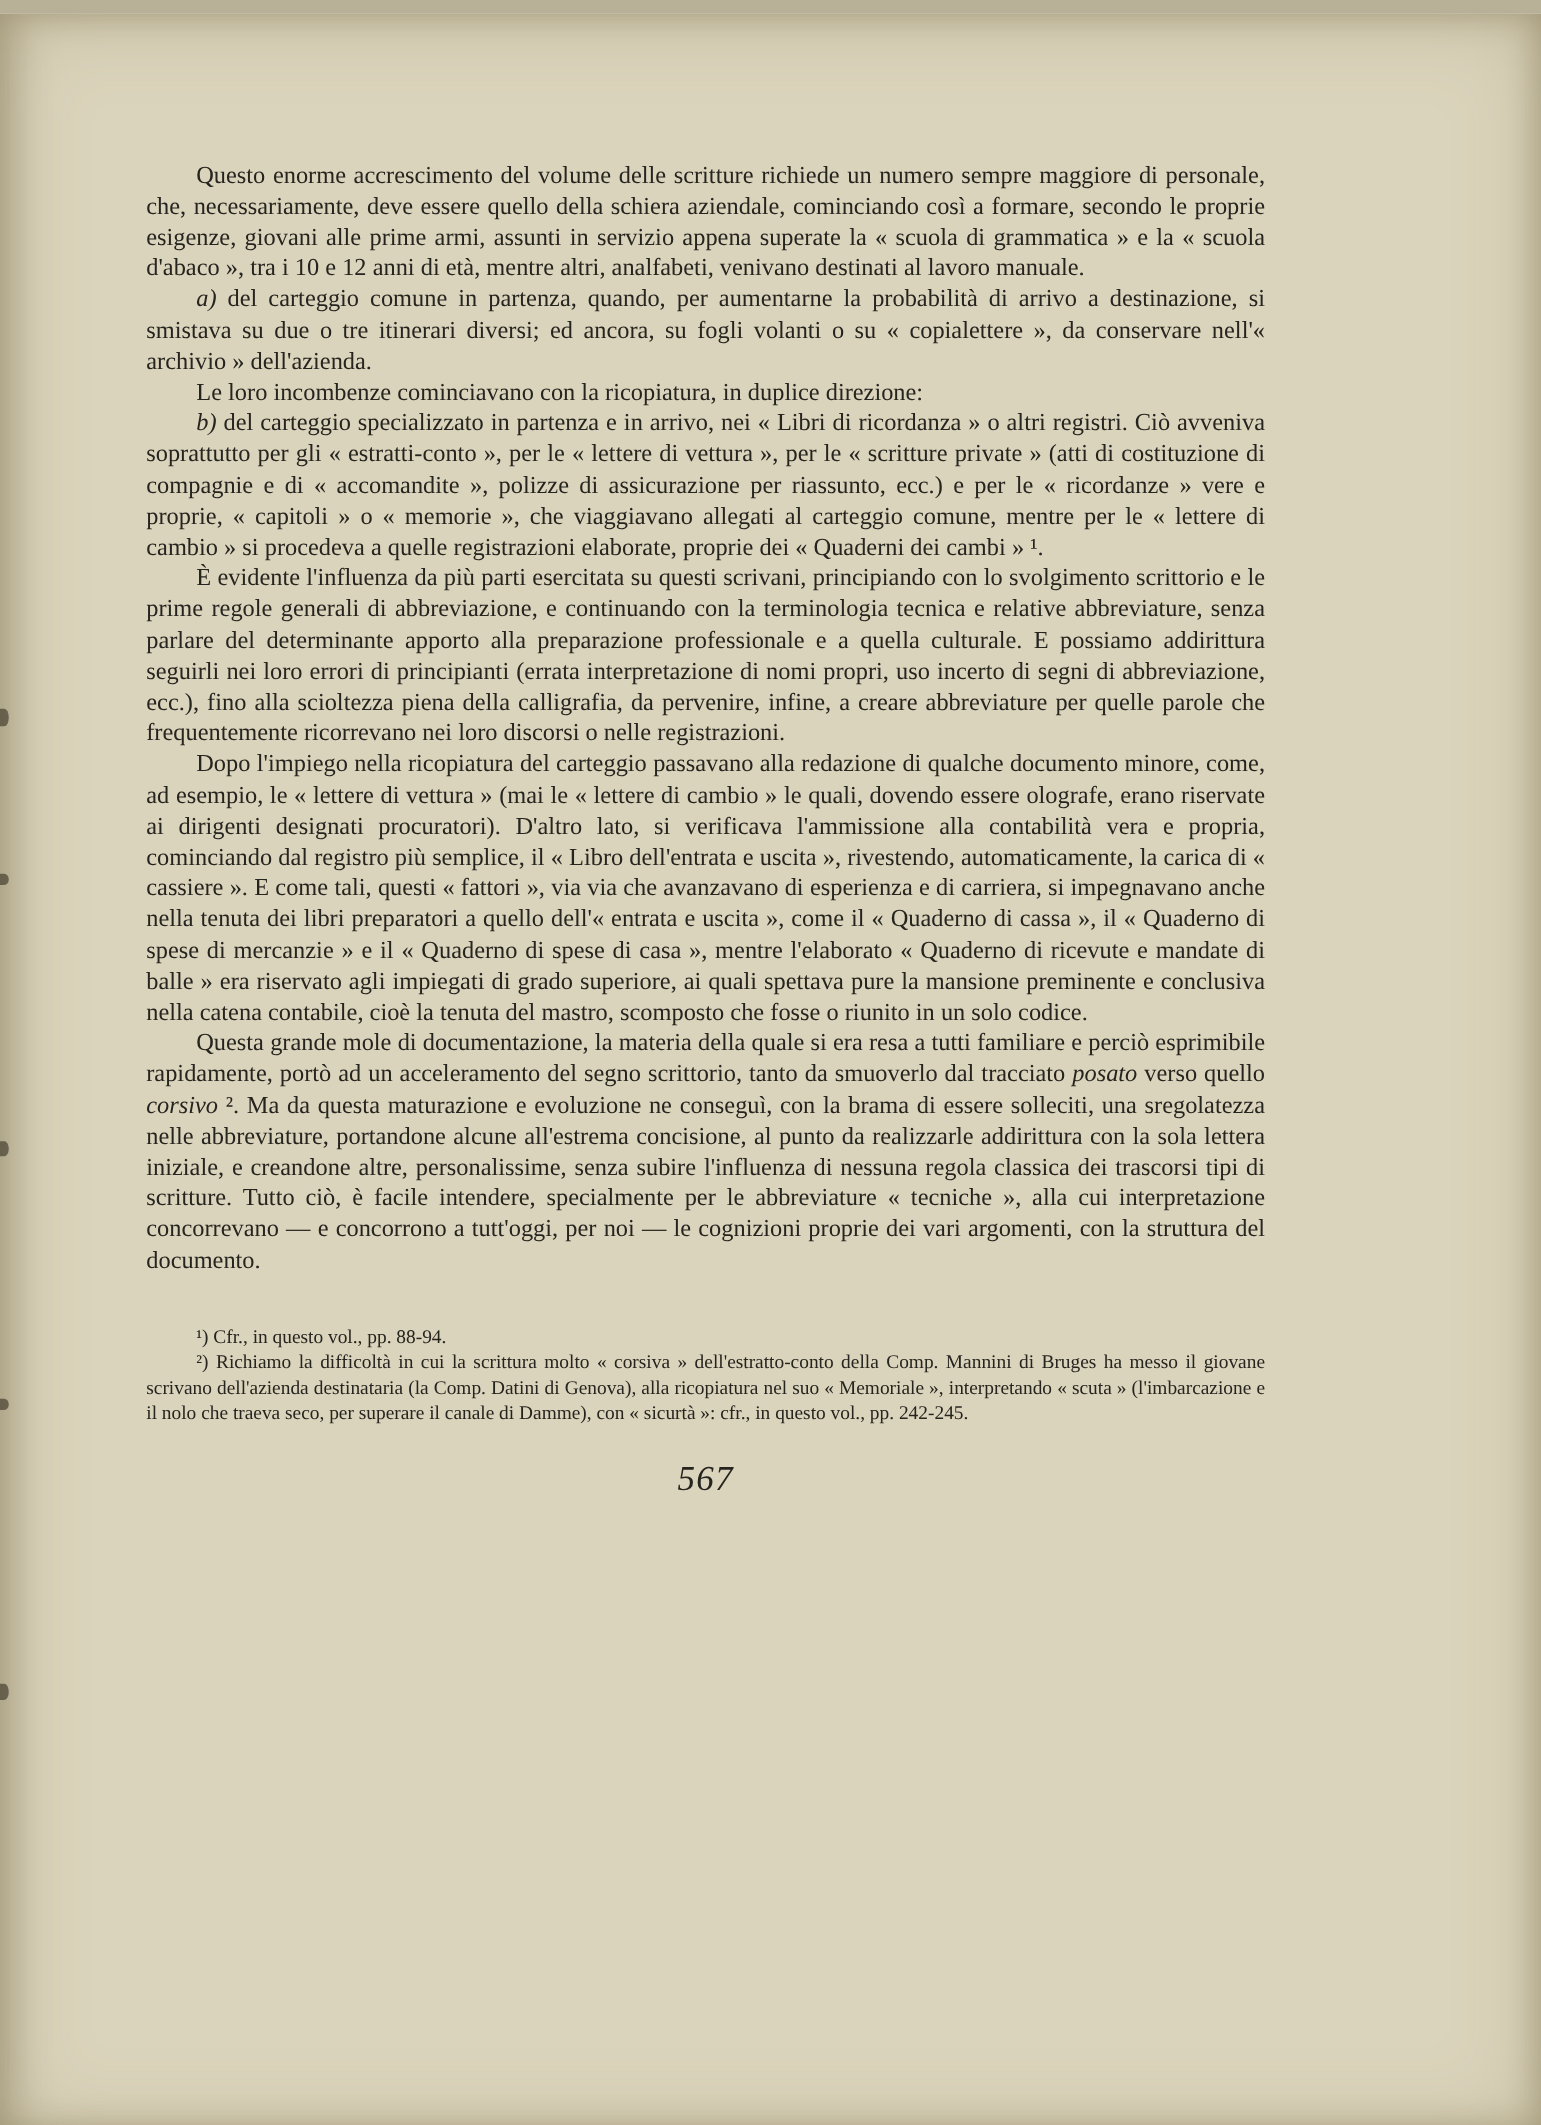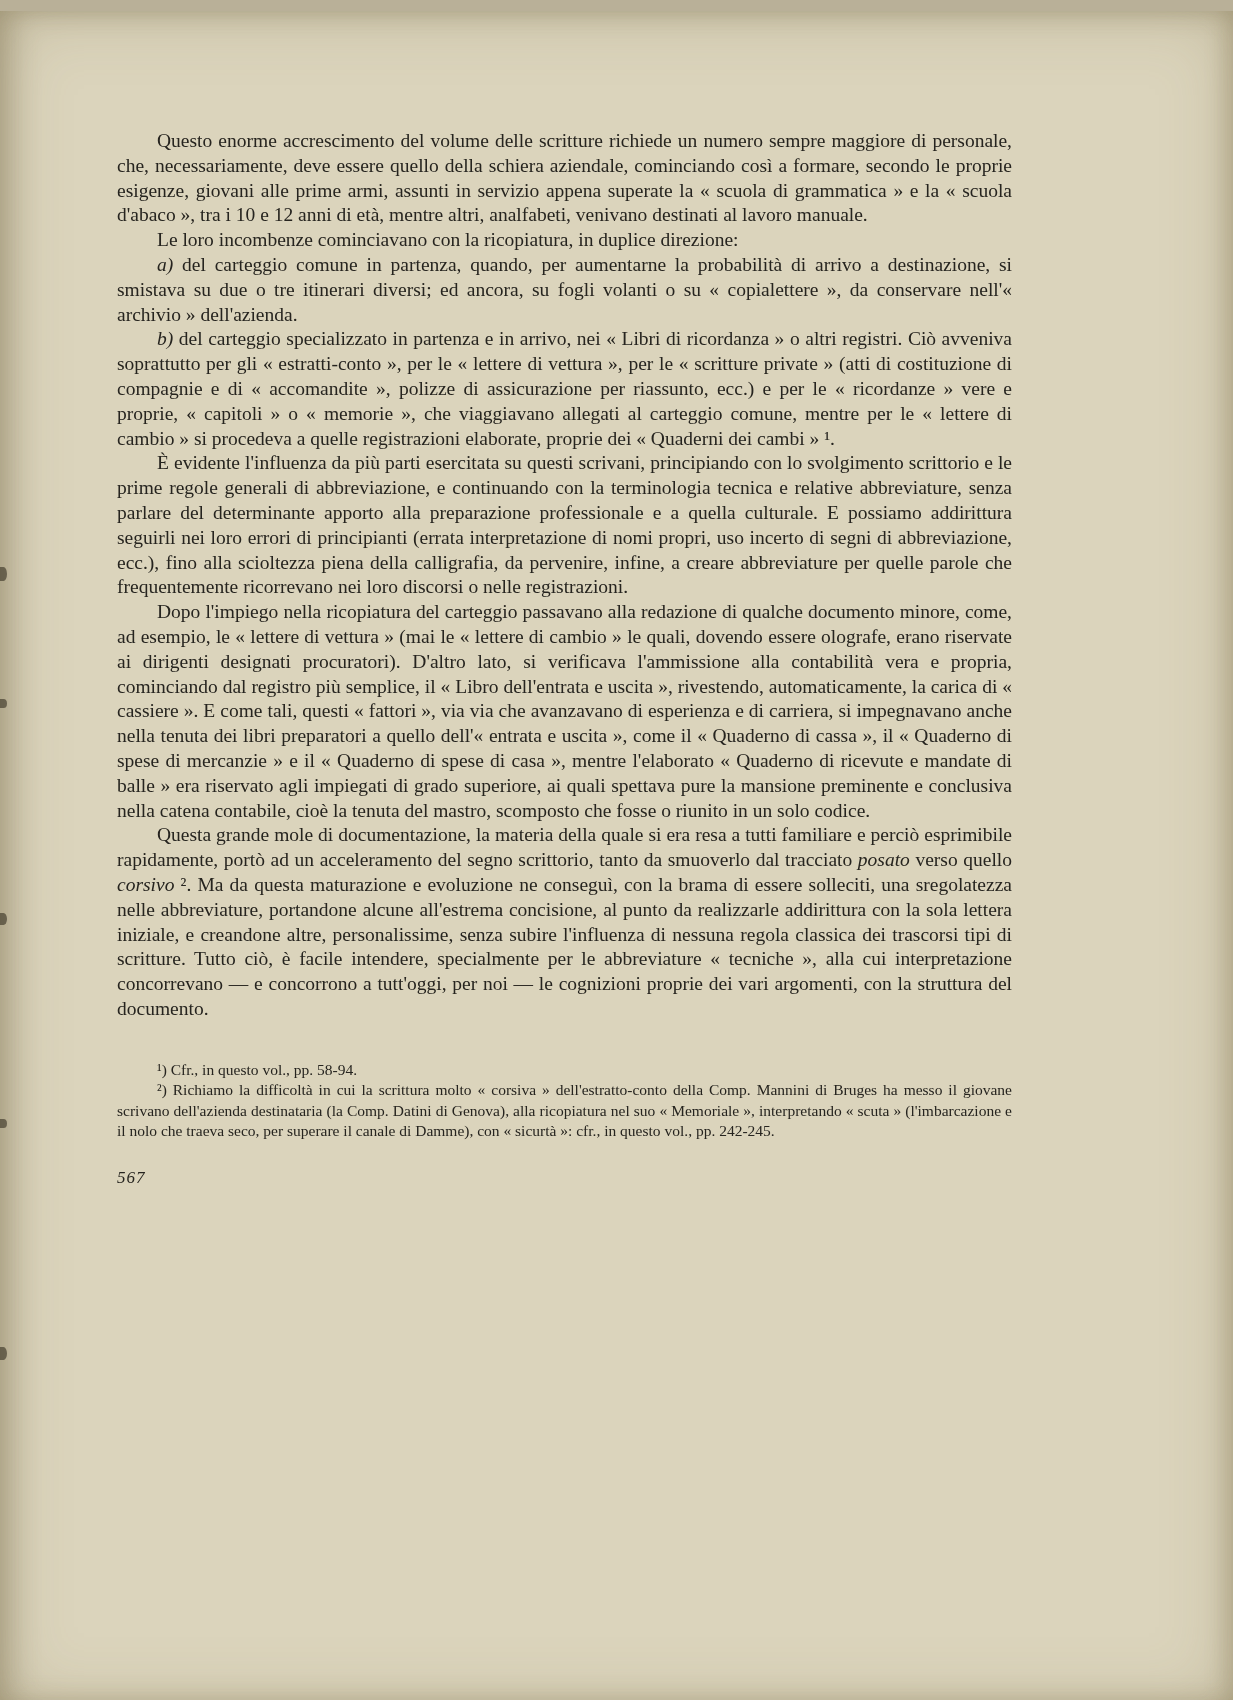--- a/index.html
+++ b/index.html
@@ -41,23 +41,23 @@
     line-height: 20.5px;
     text-align: justify;
   }
   .footnote {
     margin: 0;
     text-indent: 40px;
   }
   .page-number {
     width: 895px;
     margin-top: 26px;
-    text-align: left;
+    text-align: center;
     font-style: italic;
-    font-size: 17px;
+    font-size: 28px;
     letter-spacing: 1px;
   }
   
   .speck {
     position: absolute;
     left: 0;
     width: 7px;
     height: 10px;
     background: rgba(40, 34, 22, 0.55);
     border-radius: 0 60% 60% 0;
@@ -73,27 +73,27 @@
 
 <div class="page">
   <div class="speck s1"></div>
   <div class="speck s2"></div>
   <div class="speck s3"></div>
   <div class="speck s4"></div>
   <div class="speck s5"></div>
 
   <div class="text-block" id="paragraphs">
       <p class="para"><span>Questo enorme accrescimento del volume delle scritture richiede un numero sempre maggiore di personale, che, necessariamente, deve essere quello della schiera aziendale, cominciando così a formare, secondo le proprie esigenze, giovani alle prime armi, assunti in servizio appena superate la « scuola di grammatica » e la « scuola d'abaco », tra i 10 e 12 anni di età, mentre altri, analfabeti, venivano destinati al lavoro manuale.</span></p>
+      <p class="para"><i>a)</i><span> del carteggio comune in partenza, quando, per aumentarne la probabilità di arrivo a destinazione, si smistava su due o tre itinerari diversi; ed ancora, su fogli volanti o su « copialettere », da conservare nell'« archivio » dell'azienda.</span></p>
       <p class="para"><span>Le loro incombenze cominciavano con la ricopiatura, in duplice direzione:</span></p>
-      <p class="para"><i>a)</i><span> del carteggio comune in partenza, quando, per aumentarne la probabilità di arrivo a destinazione, si smistava su due o tre itinerari diversi; ed ancora, su fogli volanti o su « copialettere », da conservare nell'« archivio » dell'azienda.</span></p>
       <p class="para"><i>b)</i><span> del carteggio specializzato in partenza e in arrivo, nei « Libri di ricordanza » o altri registri. Ciò avveniva soprattutto per gli « estratti-conto », per le « lettere di vettura », per le « scritture private » (atti di costituzione di compagnie e di « accomandite », polizze di assicurazione per riassunto, ecc.) e per le « ricordanze » vere e proprie, « capitoli » o « memorie », che viaggiavano allegati al carteggio comune, mentre per le « lettere di cambio » si procedeva a quelle registrazioni elaborate, proprie dei « Quaderni dei cambi » ¹.</span></p>
       <p class="para"><span>È evidente l'influenza da più parti esercitata su questi scrivani, principiando con lo svolgimento scrittorio e le prime regole generali di abbreviazione, e continuando con la terminologia tecnica e relative abbreviature, senza parlare del determinante apporto alla preparazione professionale e a quella culturale. E possiamo addirittura seguirli nei loro errori di principianti (errata interpretazione di nomi propri, uso incerto di segni di abbreviazione, ecc.), fino alla scioltezza piena della calligrafia, da pervenire, infine, a creare abbreviature per quelle parole che frequentemente ricorrevano nei loro discorsi o nelle registrazioni.</span></p>
       <p class="para"><span>Dopo l'impiego nella ricopiatura del carteggio passavano alla redazione di qualche documento minore, come, ad esempio, le « lettere di vettura » (mai le « lettere di cambio » le quali, dovendo essere olografe, erano riservate ai dirigenti designati procuratori). D'altro lato, si verificava l'ammissione alla contabilità vera e propria, cominciando dal registro più semplice, il « Libro dell'entrata e uscita », rivestendo, automaticamente, la carica di « cassiere ». E come tali, questi « fattori », via via che avanzavano di esperienza e di carriera, si impegnavano anche nella tenuta dei libri preparatori a quello dell'« entrata e uscita », come il « Quaderno di cassa », il « Quaderno di spese di mercanzie » e il « Quaderno di spese di casa », mentre l'elaborato « Quaderno di ricevute e mandate di balle » era riservato agli impiegati di grado superiore, ai quali spettava pure la mansione preminente e conclusiva nella catena contabile, cioè la tenuta del mastro, scomposto che fosse o riunito in un solo codice.</span></p>
       <p class="para"><span>Questa grande mole di documentazione, la materia della quale si era resa a tutti familiare e perciò esprimibile rapidamente, portò ad un acceleramento del segno scrittorio, tanto da smuoverlo dal tracciato </span><i>posato</i><span> verso quello </span><i>corsivo</i><span> ². Ma da questa maturazione e evoluzione ne conseguì, con la brama di essere solleciti, una sregolatezza nelle abbreviature, portandone alcune all'estrema concisione, al punto da realizzarle addirittura con la sola lettera iniziale, e creandone altre, personalissime, senza subire l'influenza di nessuna regola classica dei trascorsi tipi di scritture. Tutto ciò, è facile intendere, specialmente per le abbreviature « tecniche », alla cui interpretazione concorrevano — e concorrono a tutt'oggi, per noi — le cognizioni proprie dei vari argomenti, con la struttura del documento.</span></p>
     </div>
 
   <div class="footnotes" id="footnotes">
-      <p class="footnote"><span>¹) Cfr., in questo vol., pp. 58-94.</span></p>
+      <p class="footnote"><span>¹) Cfr., in questo vol., pp. 88-94.</span></p>
       <p class="footnote"><span>²) Richiamo la difficoltà in cui la scrittura molto « corsiva » dell'estratto-conto della Comp. Mannini di Bruges ha messo il giovane scrivano dell'azienda destinataria (la Comp. Datini di Genova), alla ricopiatura nel suo « Memoriale », interpretando « scuta » (l'imbarcazione e il nolo che traeva seco, per superare il canale di Damme), con « sicurtà »: cfr., in questo vol., pp. 242-245.</span></p>
     </div>
 
   <div class="page-number">567</div>
 </div>
 
 </body></html>

